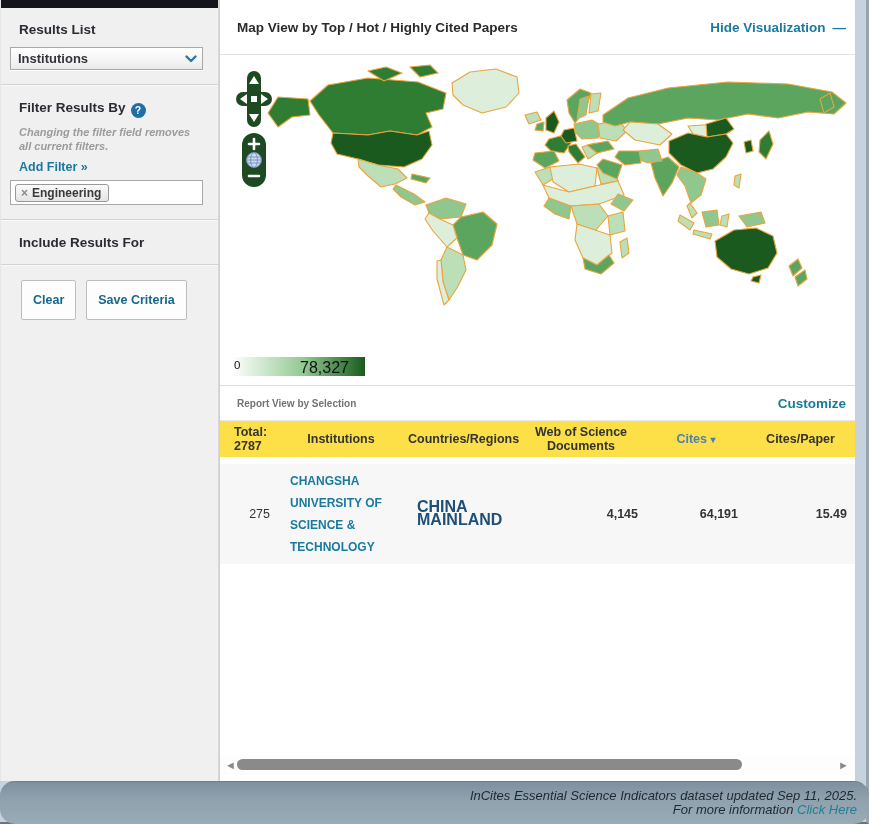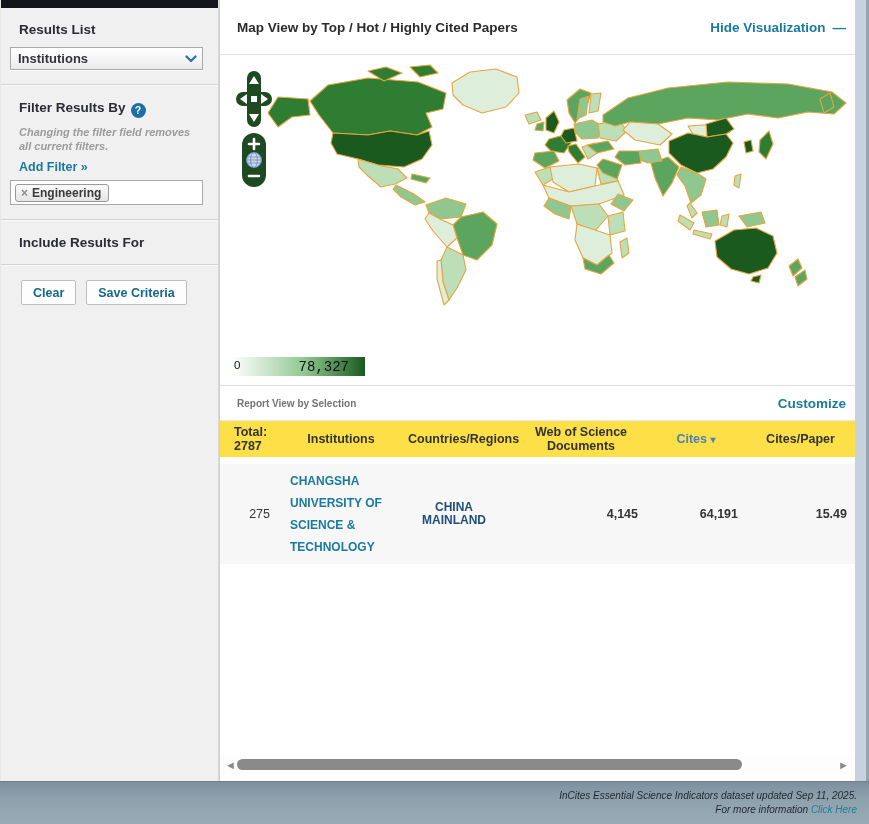--- a/index.html
+++ b/index.html
@@ -40,76 +40,76 @@
   }
   .tag {
     display:inline-flex; align-items:center; height:18px; padding:0 7px 0 5px;
     border:1px solid #999; border-radius:3px;
     background:linear-gradient(180deg,#FBFBFB,#E4E4E4);
     font-size:12px; font-weight:bold; color:#3A3A3A; cursor:default;
   }
   .tag-x { color:#8A8A8A; font-size:12px; font-weight:bold; margin-right:4px; cursor:pointer; }
   .btn-row { margin:14px 0 0 20px; display:flex; gap:10px; }
   .btn {
-    height:25px; padding:0 11px; border:1px solid #BDBDBD; border-radius:2px; background:#FDFDFD;
+    height:40px; padding:0 11px; border:1px solid #BDBDBD; border-radius:2px; background:#FDFDFD;
     font-family:"Liberation Sans", sans-serif; font-size:12.5px; font-weight:bold;
     color:#17678A; cursor:pointer;
   }
 
   
   .main { position:absolute; left:220px; top:0; width:635px; height:781px; background:#FFFFFF; }
   .map-header { height:55px; border-bottom:1px solid #E3E3E3; display:flex; align-items:center; justify-content:space-between; padding:0 9px 0 17px; }
   .map-title { font-size:13.5px; font-weight:bold; color:#2B2B2B; }
   .hide-link { font-size:13.5px; font-weight:bold; color:var(--link-teal,#1A7A9E); text-decoration:none; cursor:pointer; display:flex; align-items:center; gap:7px; }
   .hide-dash { font-weight:bold; }
 
   .map-area { position:relative; height:330px; background:#fff; }
   .world-map { position:absolute; left:0; top:0; }
   .world-map path, .world-map rect.cty { stroke:var(--map-border-orange,#E9A43E); stroke-width:1.1; stroke-linejoin:round; stroke-linecap:round; }
   .g0{fill:var(--map-green-darkest,#1A5A1E);} .g1{fill:#2E7D33;} .g2{fill:#5BA55F;}
   .g3{fill:#8FC78F;} .g4{fill:#BCDFB8;} .g5{fill:#DDEFDA;}
   .map-controls { position:absolute; left:0; top:4px; }
   .legend { position:absolute; left:12px; top:302px; width:133px; height:19px;
     background:linear-gradient(90deg,#FFFFFF 0%, #8FC78F 55%, var(--map-green-darkest,#1A5A1E) 100%); }
   .legend-min { position:absolute; left:2px; top:2px; font-size:11.5px; color:#111; }
-  .legend-max { position:absolute; right:16px; top:2px; font-size:14px; color:#111;font-family:Liberation Mono, monospace; }
+  .legend-max { position:absolute; right:16px; top:2px; font-size:16px; color:#111; }
 
   
   .report-section { border-top:1px solid #DDDDDD; }
   .report-header { height:34px; display:flex; align-items:center; justify-content:space-between; padding:0 9px 0 17px; }
   .report-title { font-size:10px; font-weight:bold; color:#737373; }
   .customize-link { font-size:13.5px; font-weight:bold; color:var(--link-teal,#1A7A9E); text-decoration:none; cursor:pointer; }
 
   .tbl-grid { display:grid; grid-template-columns:56px 130px 110px 130px 100px 1fr; }
   .tbl-head { background:#fde047; border-top:1px solid #E8E8E8; min-height:36px; align-items:center; }
   .th { font-size:12.5px; font-weight:bold; color:#333; text-align:center; line-height:14px; padding:4px 2px; }
   .th-total { text-align:left; padding-left:14px; }
   .th-cites { color:var(--cites-blue,#4D7EBE); cursor:pointer; }
   .sort-caret { font-size:10px; color:var(--cites-blue,#4D7EBE); }
   .tbl-row { margin-top:7px; background:#F7F7F7; min-height:64px; align-items:center; }
   .td { font-size:12.5px; color:#333; padding:6px 2px; }
   .td-num { text-align:right; padding-right:8px;font-weight:bold; }
   .td-count { text-align:right; padding-right:6px; }
   .inst-link { font-size:12px; font-weight:bold; color:var(--link-teal,#1A7A9E); text-decoration:none; line-height:22px; display:inline-block; cursor:pointer; }
   .td-inst { padding-left:14px; padding-right:10px; }
-  .country { font-size:12px; font-weight:bold; color:var(--country-navy,#1F4E79); line-height:13px; display:inline-block; max-width:74px;text-align:center; }
+  .country { font-size:16px; font-weight:bold; color:var(--country-navy,#1F4E79); line-height:13px; display:inline-block; max-width:74px; }
   .td-country { padding-left:11px; }
 
   
   .hscroll { position:absolute; left:0; top:755px; width:635px; height:20px; background:#FDFDFD; }
   .hs-arrow { position:absolute; top:3px; font-size:11px; color:#8A8A8A; cursor:pointer; line-height:14px; }
   .hs-left { left:5px; } .hs-right { right:6px; }
   .hs-thumb { position:absolute; left:17px; top:4px; width:505px; height:11px; border-radius:6px; background:#8A8A8A; cursor:pointer; }
 
   
   .footer {
     position:absolute; left:0; top:781px; width:869px; height:43px;
     background:linear-gradient(180deg,#7E909D 0%, var(--footer-bg,#8FA1AD) 40%, #99ABB6 100%);
     border-top:1px solid #6E7E8A;
-    text-align:right; padding:7px 12px 0 0; font-size:10px; font-style:italic; color:#1E2730; line-height:14px;
+    text-align:right; padding:7px 12px 0 0; font-size:13px; font-style:italic; color:#1E2730; line-height:14px;border-radius:15px;
   }
   .footer a { color:#1E7F96; text-decoration:none; cursor:pointer; font-style:italic; }
 </style>
 </head>
 <body>
 
 <div class="page">
 
   <div class="sidebar">
     <div class="sidebar-topbar"></div>

